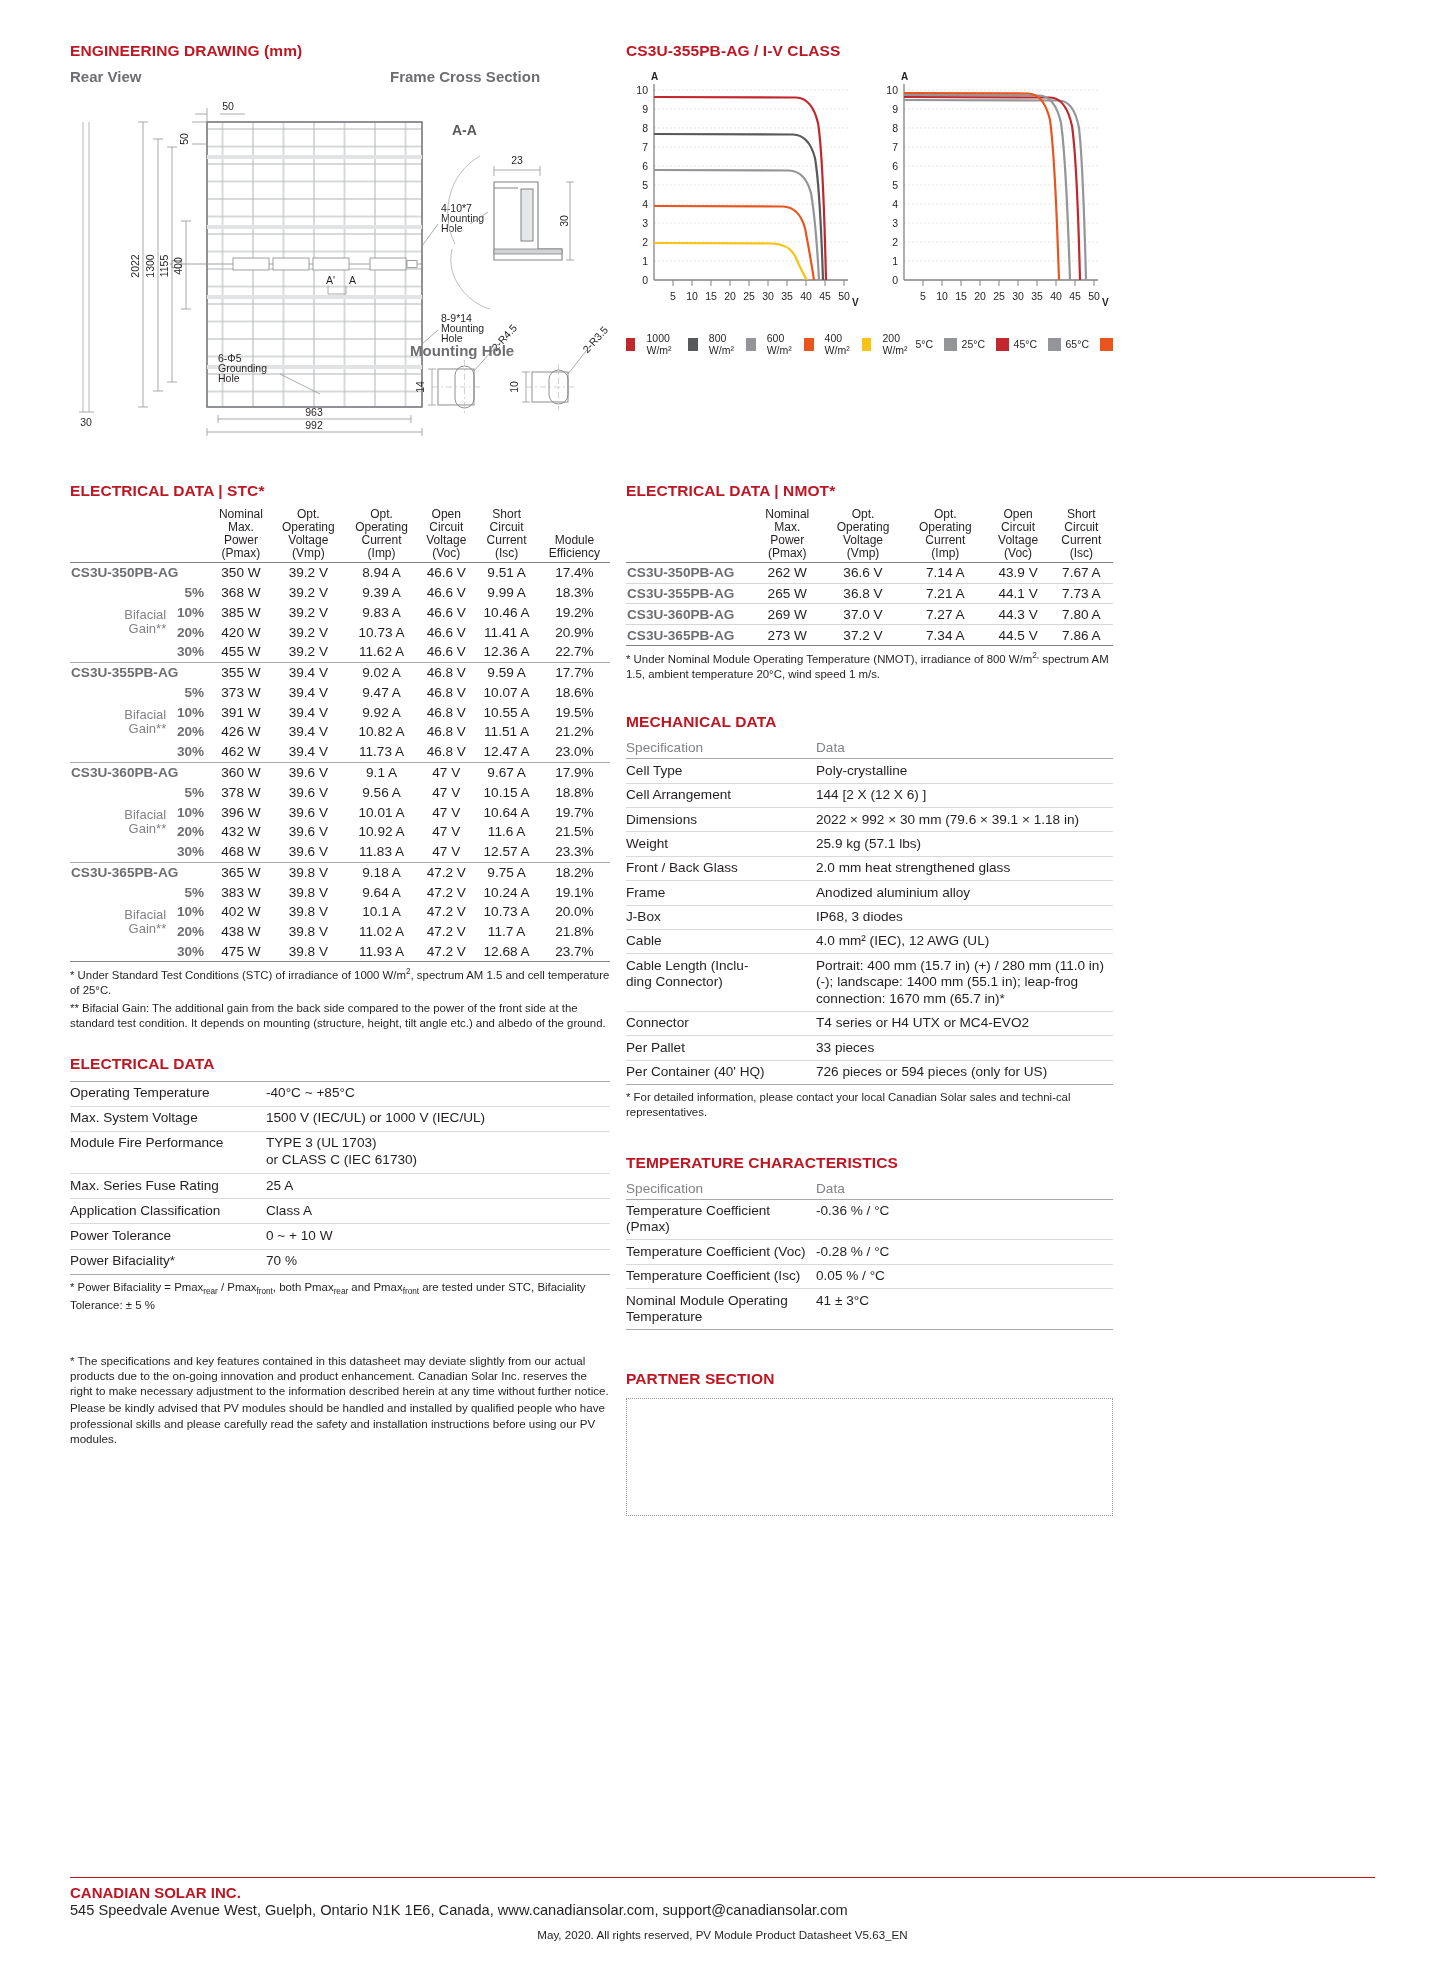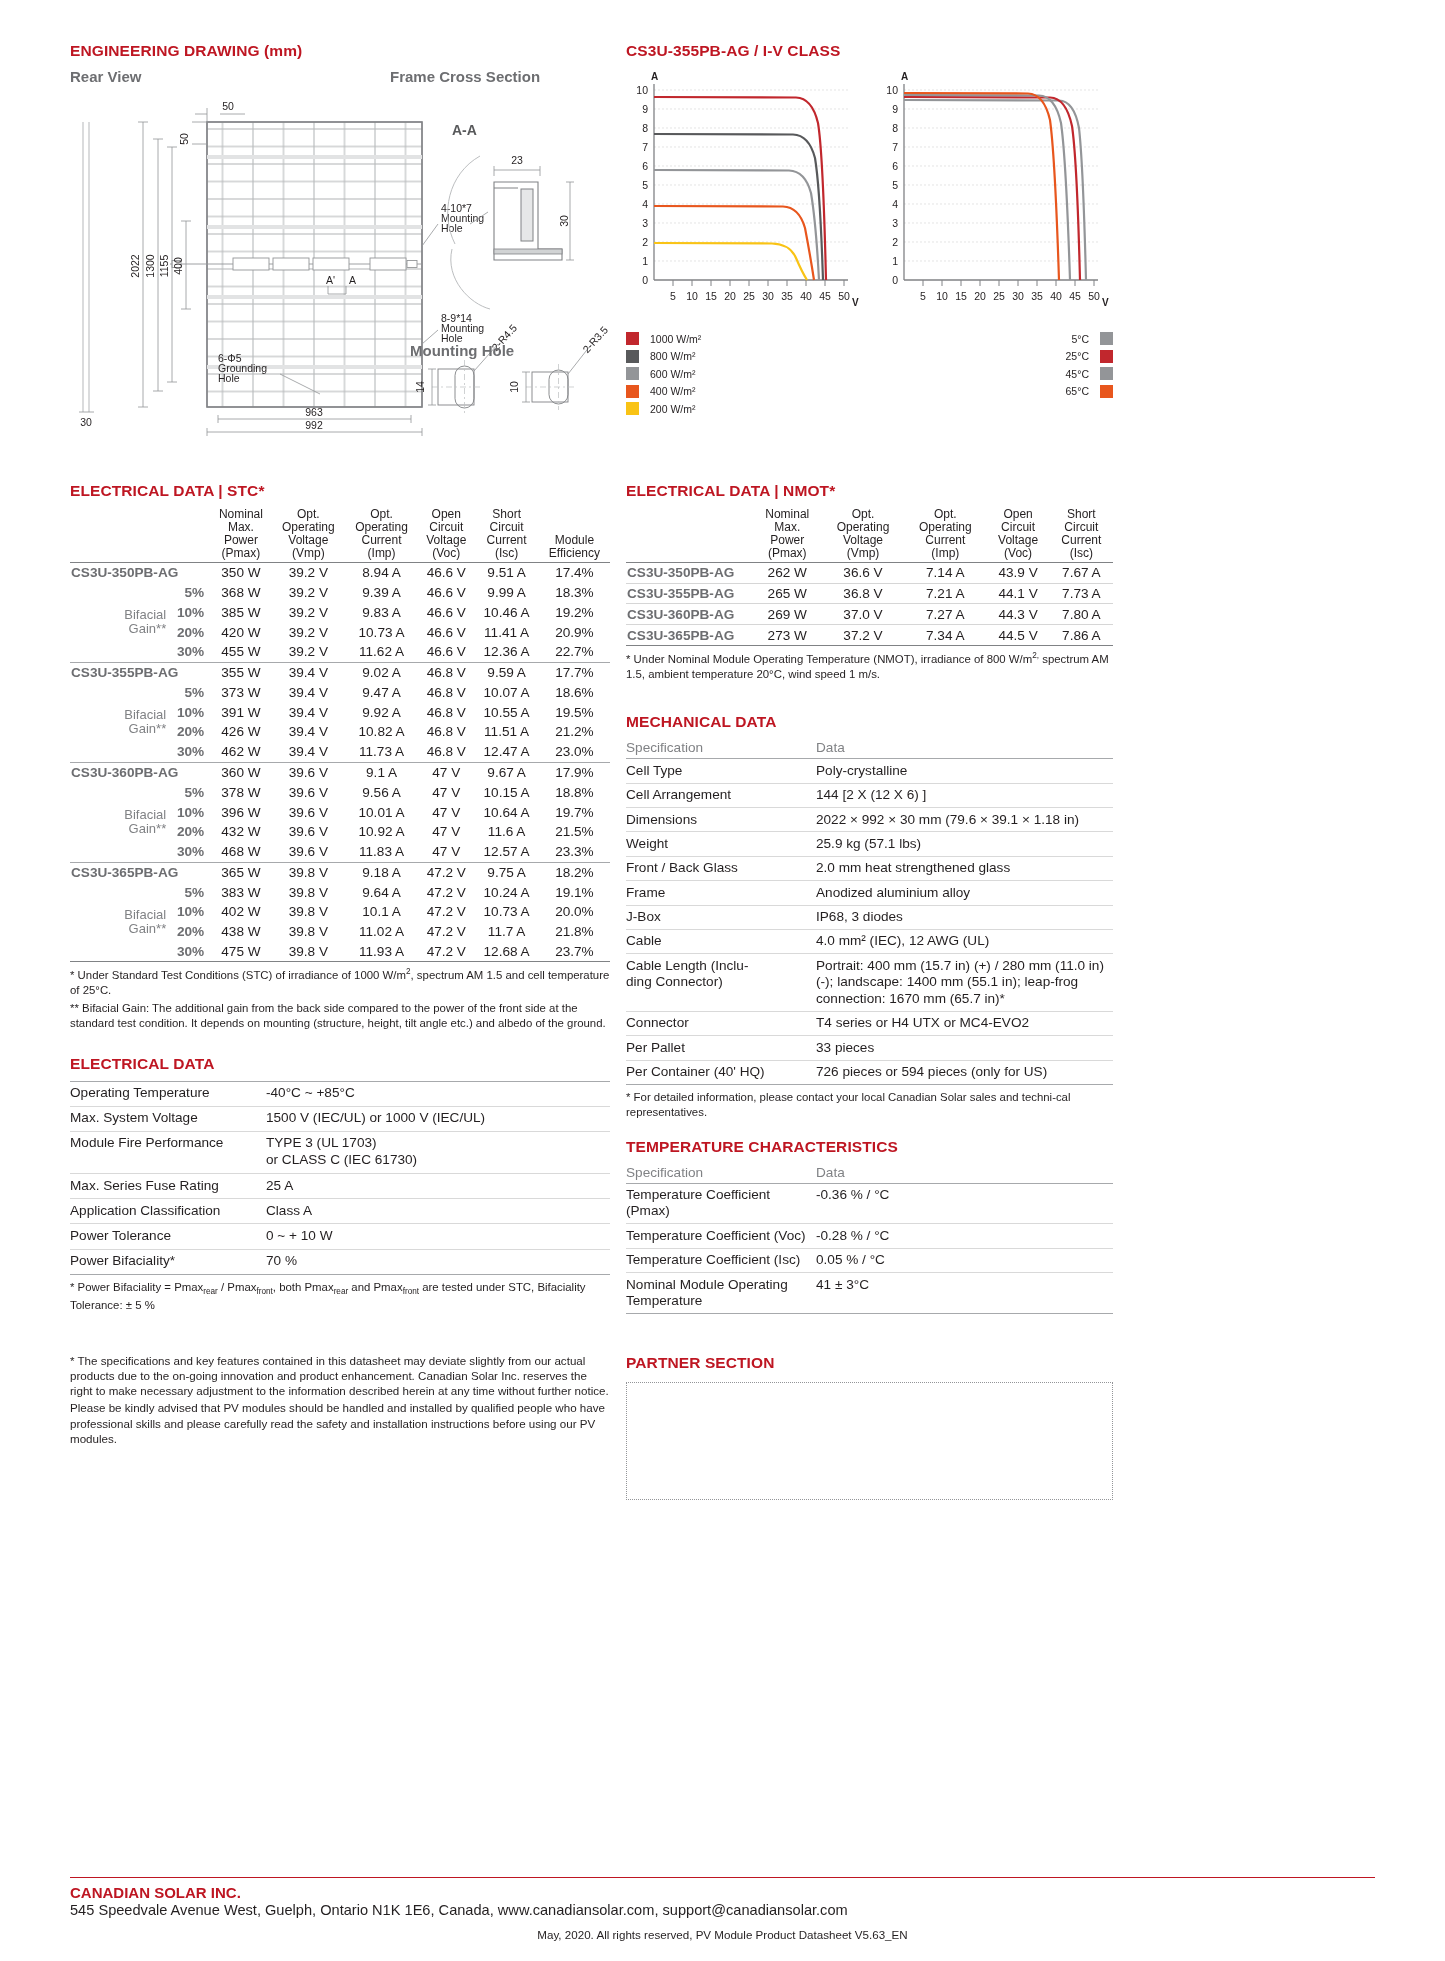--- a/index.html
+++ b/index.html
@@ -38,21 +38,21 @@
   .draw-head .rv { width: 320px; }
   .svgbox { position: absolute; left: 0; top: 26px; }
 
   
   .charts { display: flex; gap: 14px; margin-top: 8px; }
   .chart { position: relative; width: 236px; height: 250px; }
   .axlabel { font-size: 10px; font-weight: bold; fill: #231f20; }
   .tick { font-size: 10.5px; fill: #231f20; font-family: "Liberation Sans", sans-serif; }
 
   .legend-row { display: flex; justify-content: space-between; margin-top: 14px; }
-  .legend { display: flex; flex-direction: column; gap: 4.5px; }
+  .legend { display: flex; flex-direction: row; gap: 4.5px; }
   .lg-item { display: flex; align-items: center; gap: 11px; font-size: 10.5px; }
   .lg-item.rt { flex-direction: row; justify-content: flex-end; }
   .sw { width: 13px; height: 13px; display: inline-block; }
 
   
   table { border-collapse: collapse; width: 100%; font-size: 13.6px; }
   .etab { margin-top: 2px; }
   .etab thead th {
     font-weight: normal; text-align: center; vertical-align: bottom;
     padding: 0 1px 2px 1px; line-height: 1.08; font-size: 12px;
@@ -915,21 +915,21 @@
             <tr>
               <td class="k">
                 <div>Per Container (40' HQ)</div>
               </td>
               <td>726 pieces or 594 pieces (only for US)</td>
             </tr>
           </tbody>
         </table>
       <div class="note">* For detailed information, please contact your local Canadian Solar sales and techni-cal representatives.</div>
 
-      <div class="sec-title" style="margin-top:18px">TEMPERATURE CHARACTERISTICS</div>
+      <div class="sec-title" style="margin-top:34px">TEMPERATURE CHARACTERISTICS</div>
       <table class="spec" id="temp-table">
           <thead>
             <tr>
               <th class="k">Specification</th>
               <th>Data</th>
             </tr>
           </thead>
           <tbody>
             <tr>
               <td class="k">

